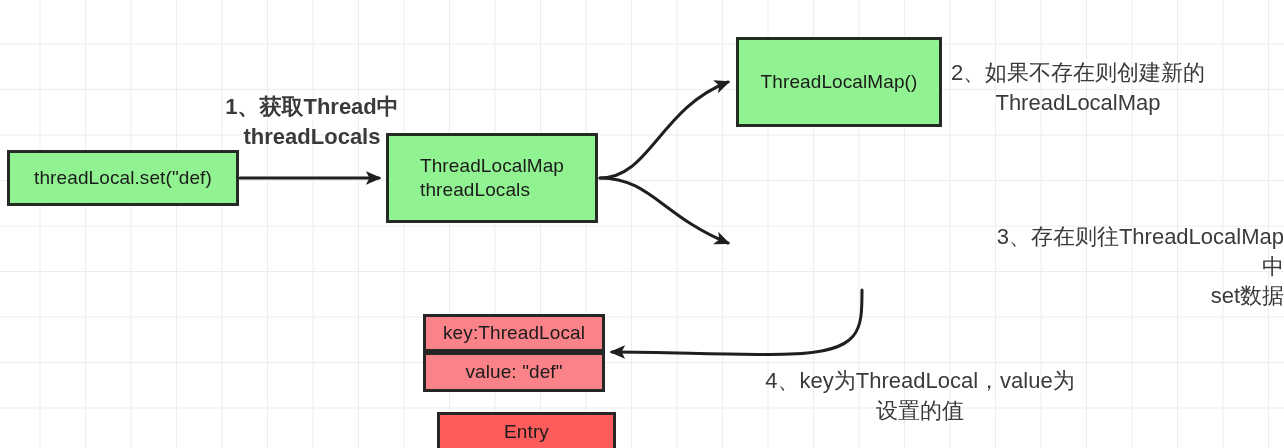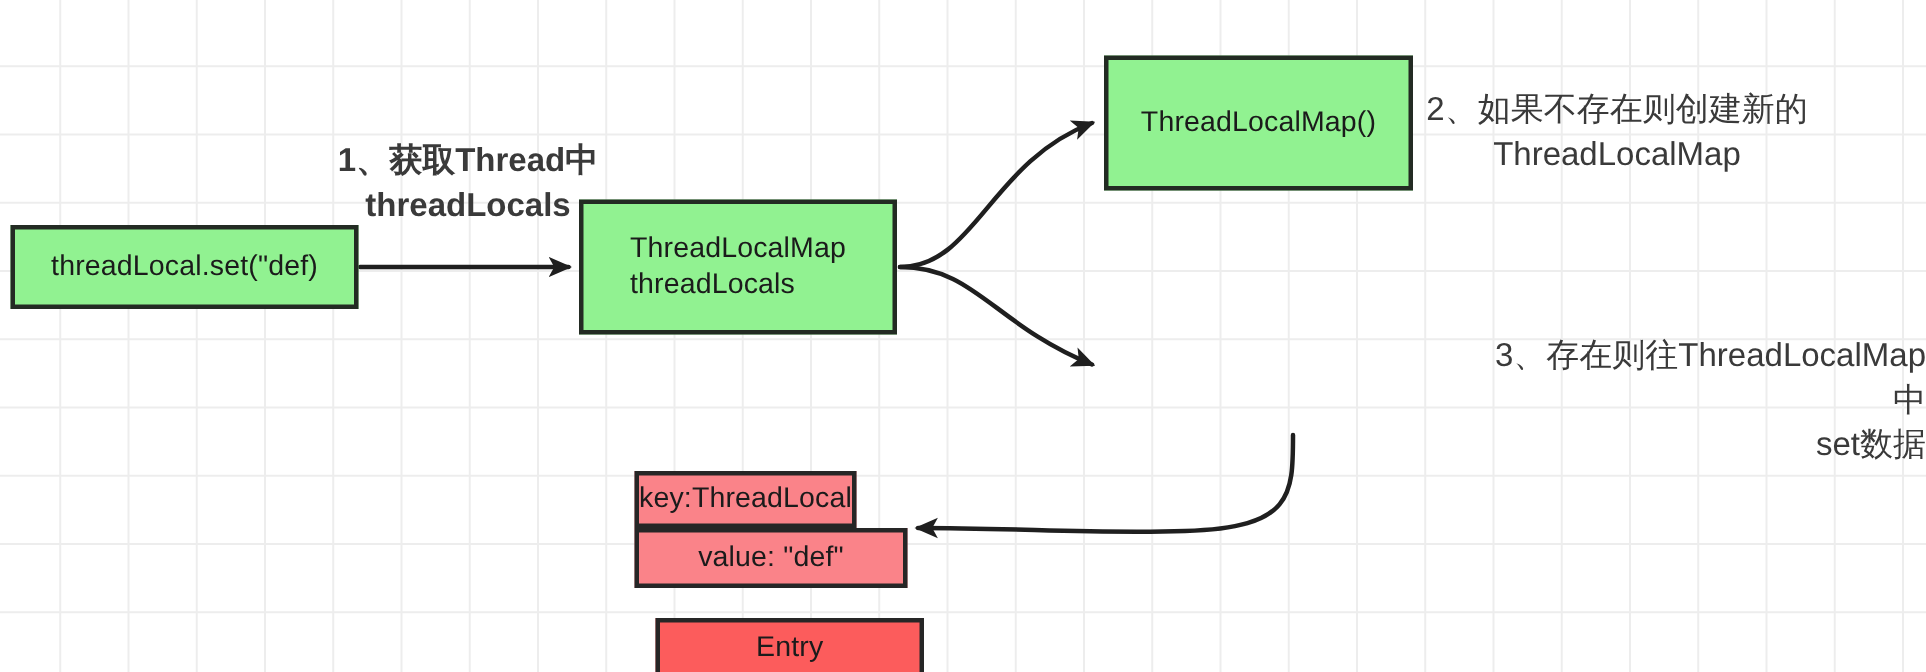--- a/index.html
+++ b/index.html
@@ -97,35 +97,37 @@
   <div class="node green" style="left:386px; top:133px; width:212px; height:90px; white-space:pre-line;">
     <span>ThreadLocalMap
 threadLocals</span>
   </div>
 
   <div class="node green" style="left:736px; top:37px; width:206px; height:90px;">
     <span>ThreadLocalMap()</span>
   </div>
 
 
-  <div class="node pink" style="left:423px; top:314px; width:148px; height:38px;">
+  <div class="node pink" style="left:423px; top:314px; width:182px; height:38px;">
     <span>key:ThreadLocal</span>
   </div>
 
   <div class="node pink" style="left:423px; top:352px; width:182px; height:40px;">
     <span>value: "def"</span>
   </div>
 
   <div class="node red" style="left:437px; top:412px; width:179px; height:40px;">
     <span>Entry</span>
   </div>
 
   <div class="note" style="left:222px; top:92px; width:180px;font-weight:bold;">1、获取Thread中
 threadLocals</div>
 
   <div class="note" style="left:948px; top:58px; width:260px;">2、如果不存在则创建新的
 ThreadLocalMap</div>
 
   <div class="note" style="left:992px; top:222px; width:292px; text-align:right;">3、存在则往ThreadLocalMap中
 set数据</div>
 
+  <div class="note" style="left:762px; top:366px; width:316px;">4、key为ThreadLocal，value为
+设置的值</div>
 
 </div>
 
 </body></html>

